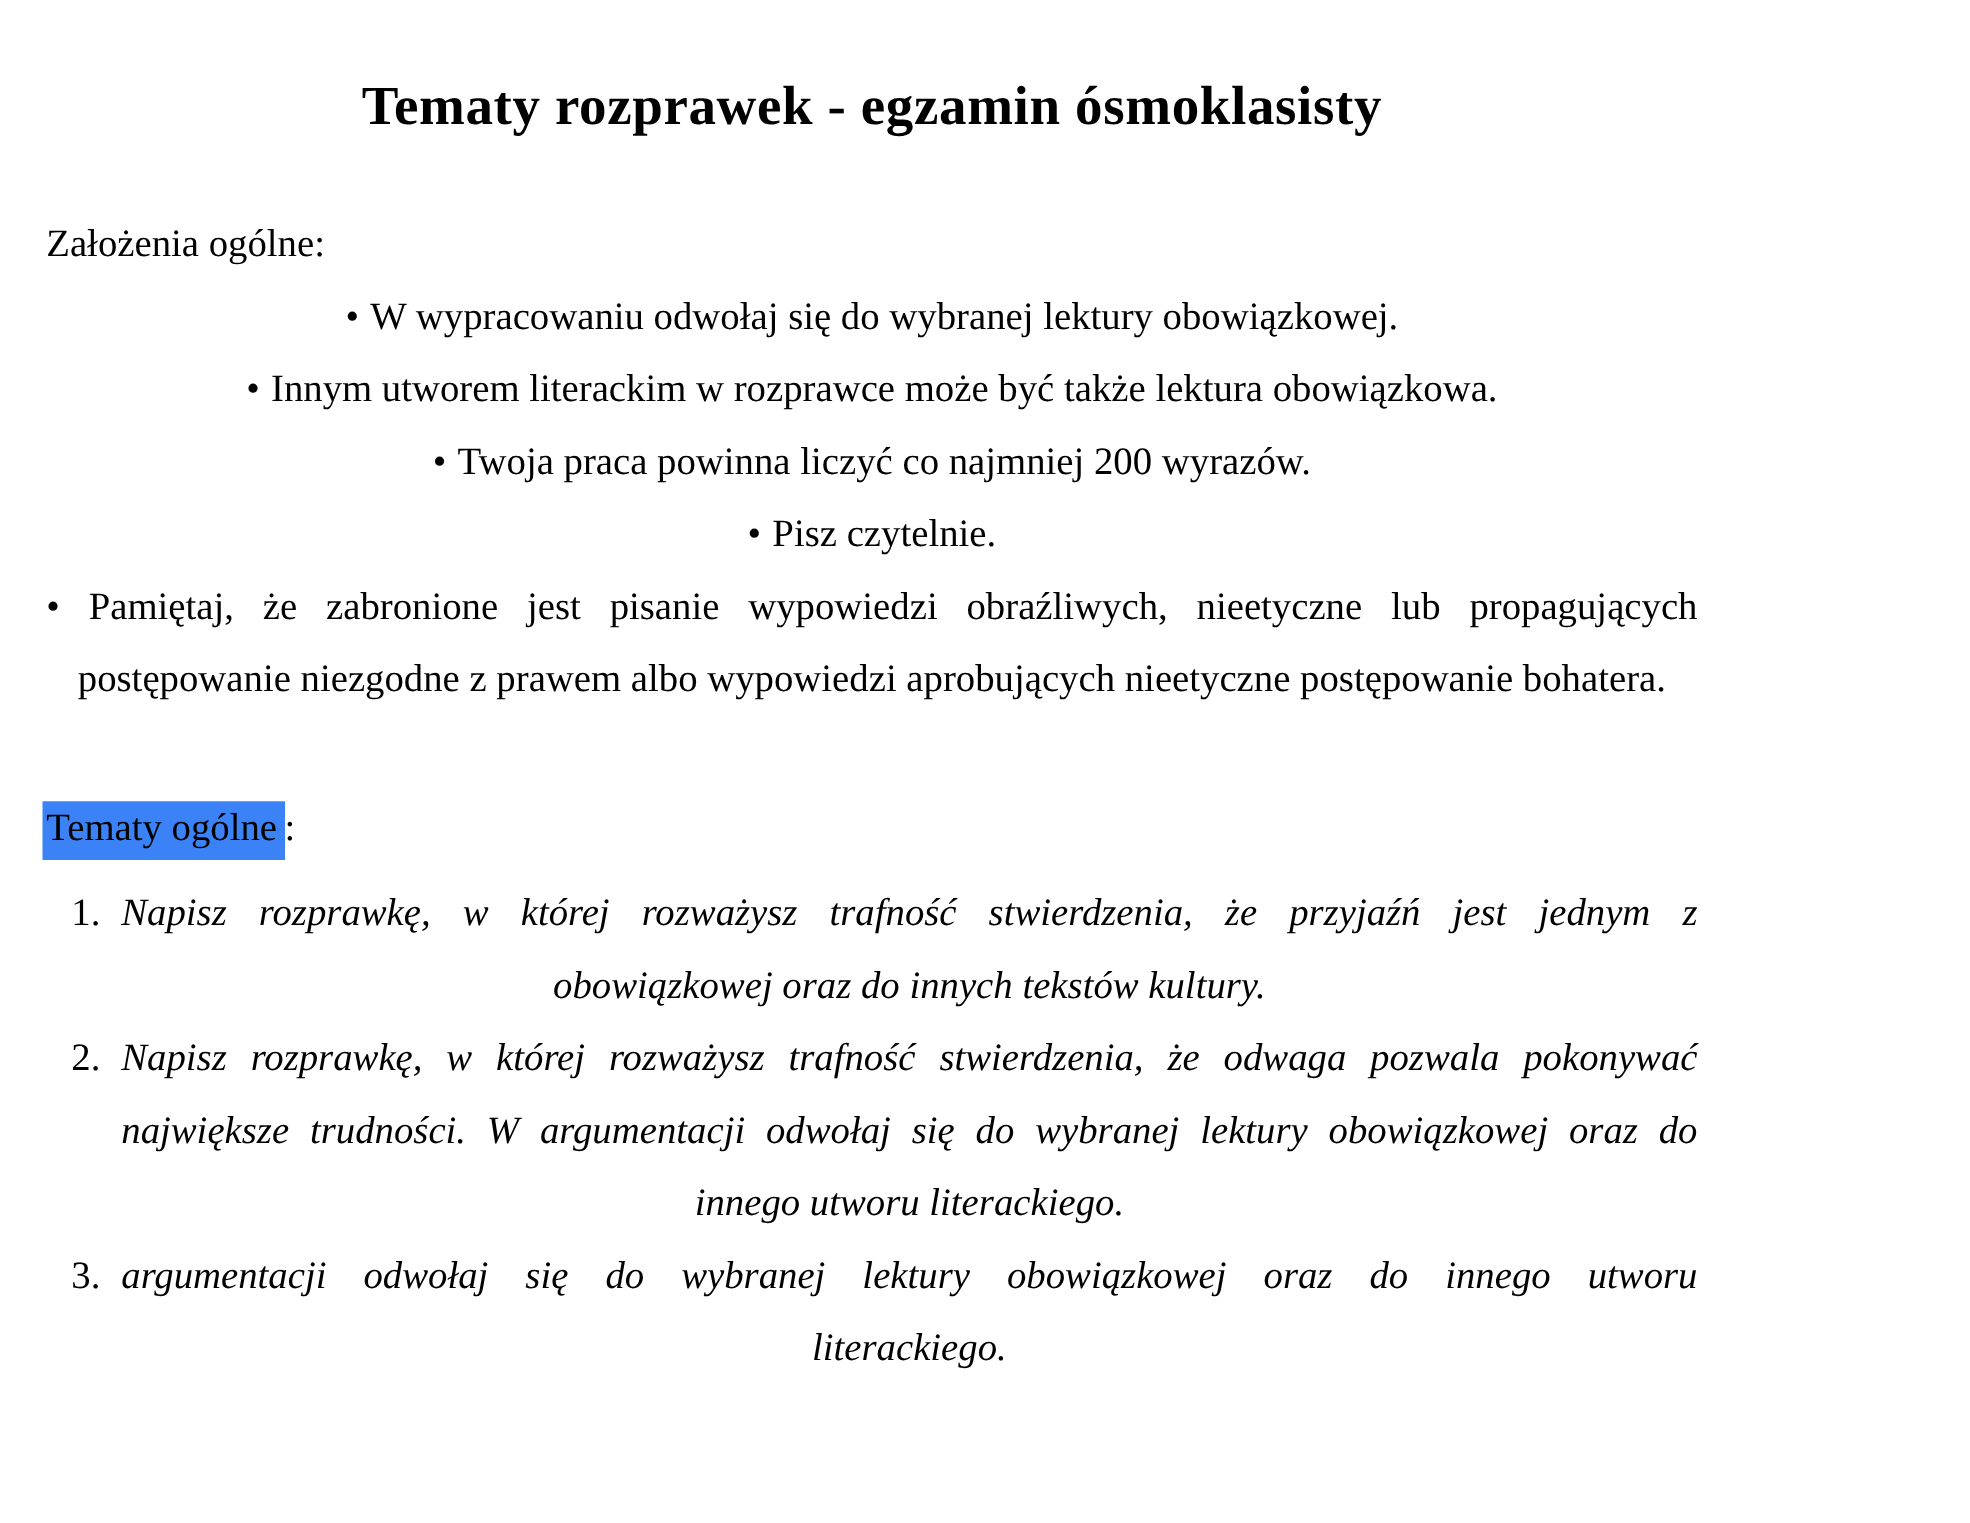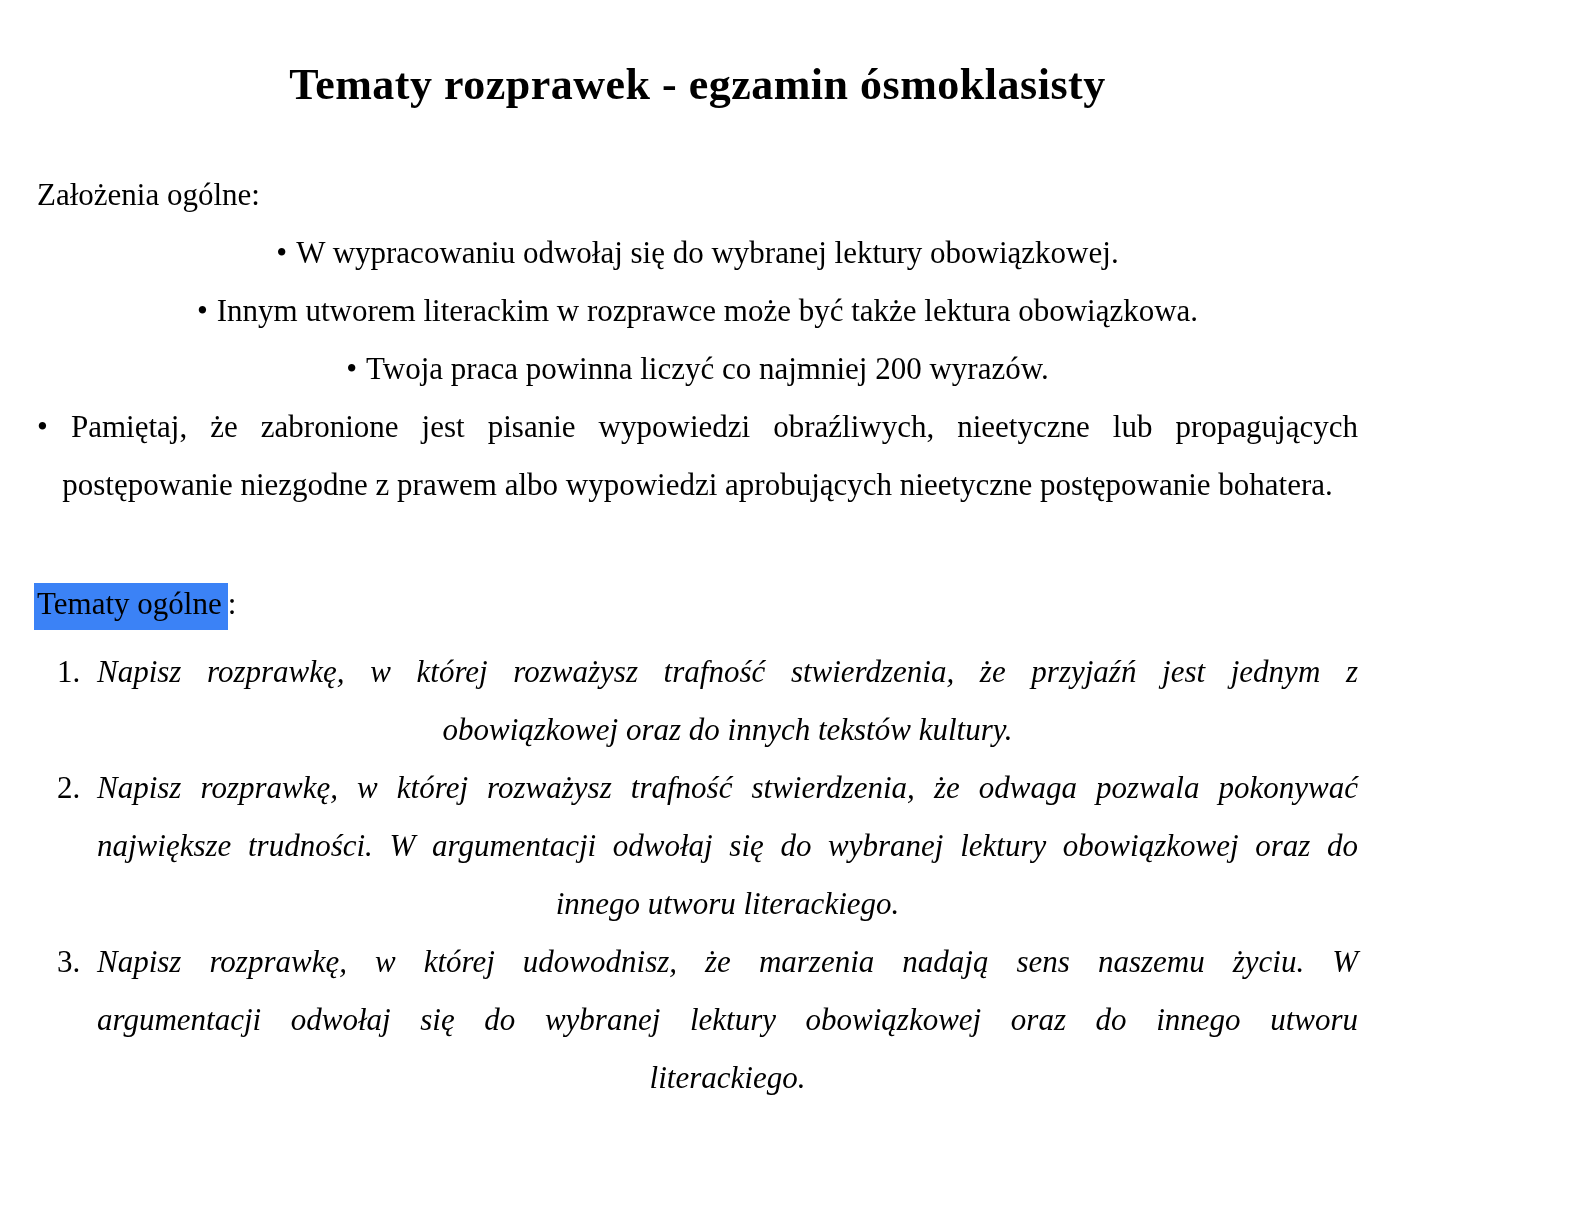--- a/index.html
+++ b/index.html
@@ -85,20 +85,21 @@
 <div class="page">
 
   <div class="doc-title">Tematy rozprawek - egzamin ósmoklasisty</div>
 
   <div class="section-heading">Założenia ogólne:</div>
 
   <div id="assumptions-list">
       <div class="line"><span class="bullet-glyph">•</span>W wypracowaniu odwołaj się do wybranej lektury obowiązkowej.</div>
       <div class="line"><span class="bullet-glyph">•</span>Innym utworem literackim w rozprawce może być także lektura obowiązkowa.</div>
       <div class="line"><span class="bullet-glyph">•</span>Twoja praca powinna liczyć co najmniej 200 wyrazów.</div>
+      <div class="line"><span class="bullet-glyph">•</span>Pisz czytelnie.</div>
       <div class="line stretch">• Pamiętaj, że zabronione jest pisanie wypowiedzi obraźliwych, nieetyczne lub propagujących</div>
       <div class="line">postępowanie niezgodne z prawem albo wypowiedzi aprobujących nieetyczne postępowanie bohatera.</div>
     </div>
 
   <div class="topics-heading-row">
     <span class="hl">Tematy ogólne</span><span>:</span>
   </div>
 
   <div id="topics-list" class="topics-list">
       <div class="topic-item">
@@ -112,20 +113,19 @@
         <div class="topic-num">2.</div>
         <div class="topic-text">
           <div class="line stretch">Napisz rozprawkę, w której rozważysz trafność stwierdzenia, że odwaga pozwala pokonywać</div>
           <div class="line stretch">największe trudności. W argumentacji odwołaj się do wybranej lektury obowiązkowej oraz do</div>
           <div class="line">innego utworu literackiego.</div>
         </div>
       </div>
       <div class="topic-item">
         <div class="topic-num">3.</div>
         <div class="topic-text">
-          <div class="line stretch">Napisz rozprawkę, w której udowodnisz, że marzenia nadają sens naszemu życiu. W</div>
           <div class="line stretch">argumentacji odwołaj się do wybranej lektury obowiązkowej oraz do innego utworu</div>
           <div class="line">literackiego.</div>
         </div>
       </div>
     </div>
 
 </div>
 
 </body></html>

